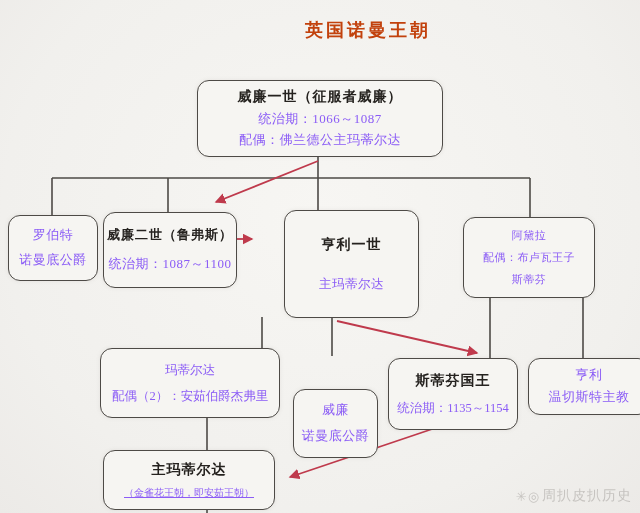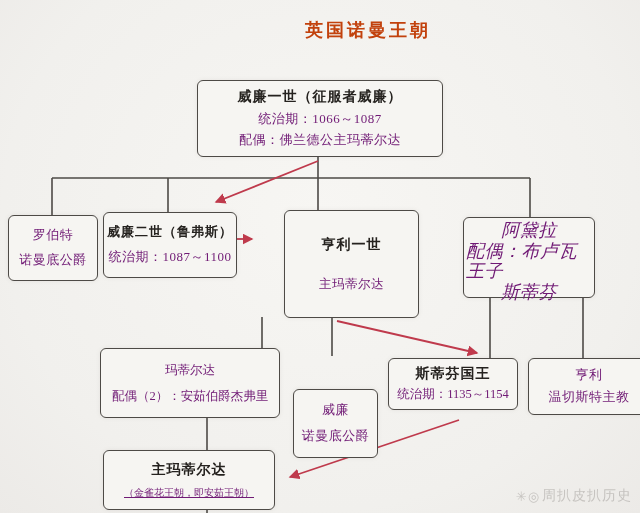--- a/index.html
+++ b/index.html
@@ -10,39 +10,39 @@
     color:#2e2a28;
   }
   .page-title{
     position:absolute;left:0;top:18px;width:640px;text-align:center;
     font-family:"Liberation Sans","DejaVu Sans",sans-serif;
     font-weight:700;font-size:18px;letter-spacing:3px;color:#c2410c;margin-left:48px;
   }
   svg.overlay{position:absolute;left:0;top:0;z-index:0;}
   .box{
     position:absolute;z-index:1;box-sizing:border-box;
-    border:1.6px solid #4d4a46;background:#f6f5f2;border-radius:6px;
+    border:1.6px solid #4d4a46;background:#f6f5f2;border-radius:12px;
     display:flex;flex-direction:column;justify-content:space-evenly;align-items:center;
-    text-align:left;line-height:1.15;padding:2px 2px;
+    text-align:center;line-height:1.15;padding:2px 2px;
     box-shadow:0 0 4px rgba(120,115,110,0.12);
   }
   .bt{font-weight:700;font-size:14px;color:#25221f;letter-spacing:1px;}
-  .bl{font-size:13px;color:#701a75;letter-spacing:0.5px;}
+  .bl{font-size:13px;color:#8b5cf6;letter-spacing:0.5px;}
   .b-william1{left:197px;top:80px;width:246px;height:77px;}
   .b-robert{left:8px;top:215px;width:90px;height:66px;}
-  .b-william2{left:103px;top:212px;width:134px;height:66px;}
+  .b-william2{left:103px;top:212px;width:134px;height:76px;}
   .b-william2 .bt{font-size:13px;}
   .b-henry1{left:248px;top:210px;width:135px;height:108px;margin-left:36px;}
   .b-henry1 .bl{font-size:12.5px;}
   .b-adela{left:463px;top:217px;width:132px;height:81px;}
-  .b-adela .bl{font-size:18px;font-style:italic;}
+  .b-adela .bl{font-size:11px;}
   .b-matilda{left:100px;top:348px;width:180px;height:70px;}
   .b-matilda .bl{font-size:12.5px;letter-spacing:0;}
   .b-williamduke{left:293px;top:355px;width:85px;height:69px;margin-top:34px;}
-  .b-stephen{left:388px;top:358px;width:130px;height:52px;}
+  .b-stephen{left:388px;top:358px;width:130px;height:72px;}
   .b-stephen .bl{font-size:12.5px;letter-spacing:0;}
   .b-henrybishop{left:528px;top:358px;width:122px;height:57px;}
   .b-henry2{left:103px;top:450px;width:172px;height:60px;}
   .b-henry2 .bl{font-size:10px;letter-spacing:0;text-decoration:underline;}
   .watermark{
     position:absolute;right:8px;bottom:8px;z-index:2;
     font-family:"Liberation Sans","DejaVu Sans",sans-serif;
     font-size:14px;color:rgba(165,162,158,0.55);letter-spacing:1px;
     display:flex;align-items:center;gap:2px;user-select:none;
   }

